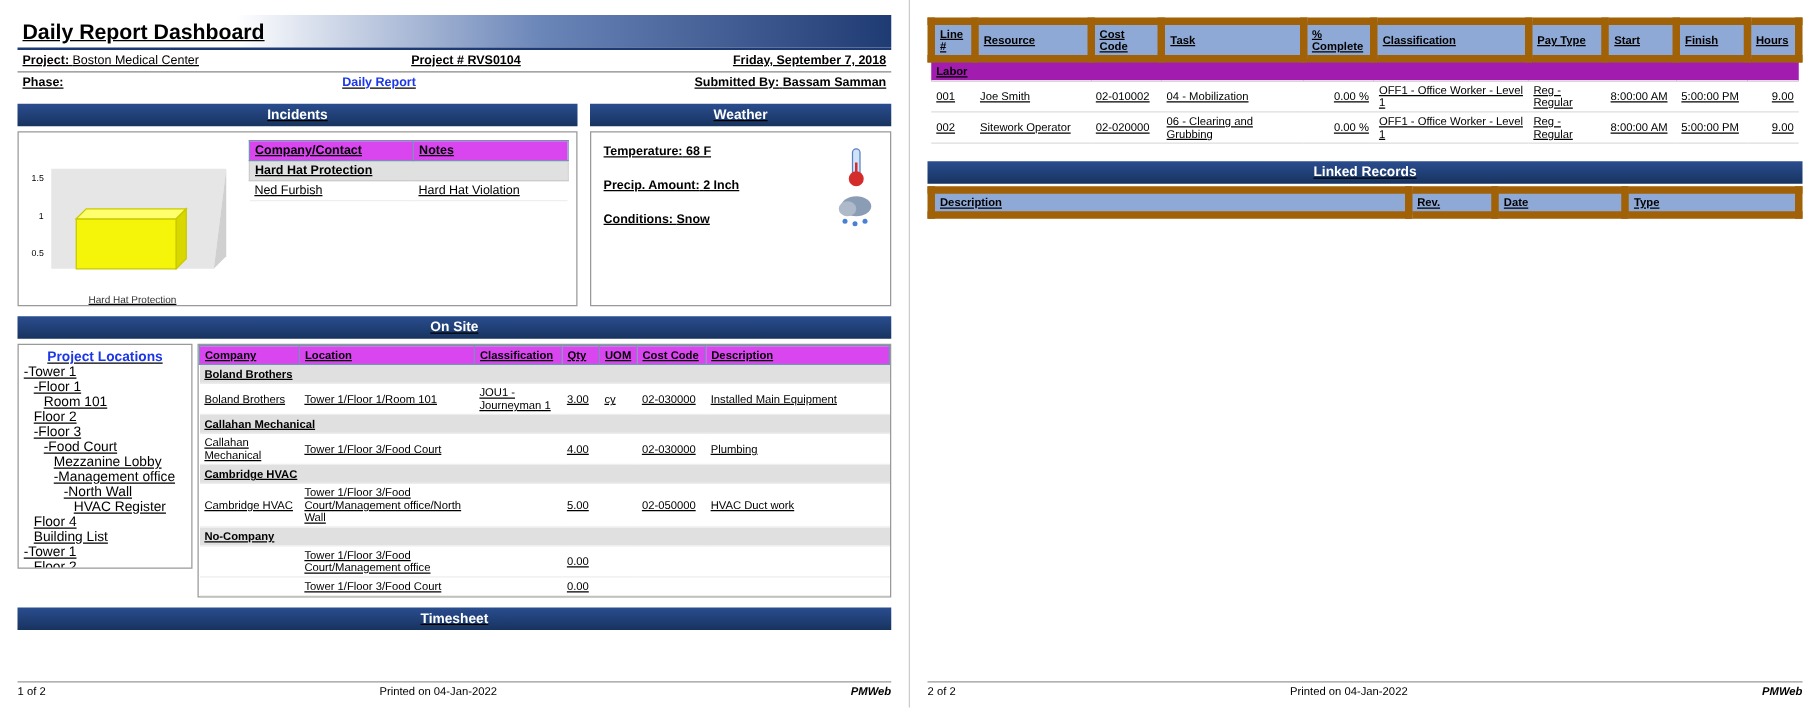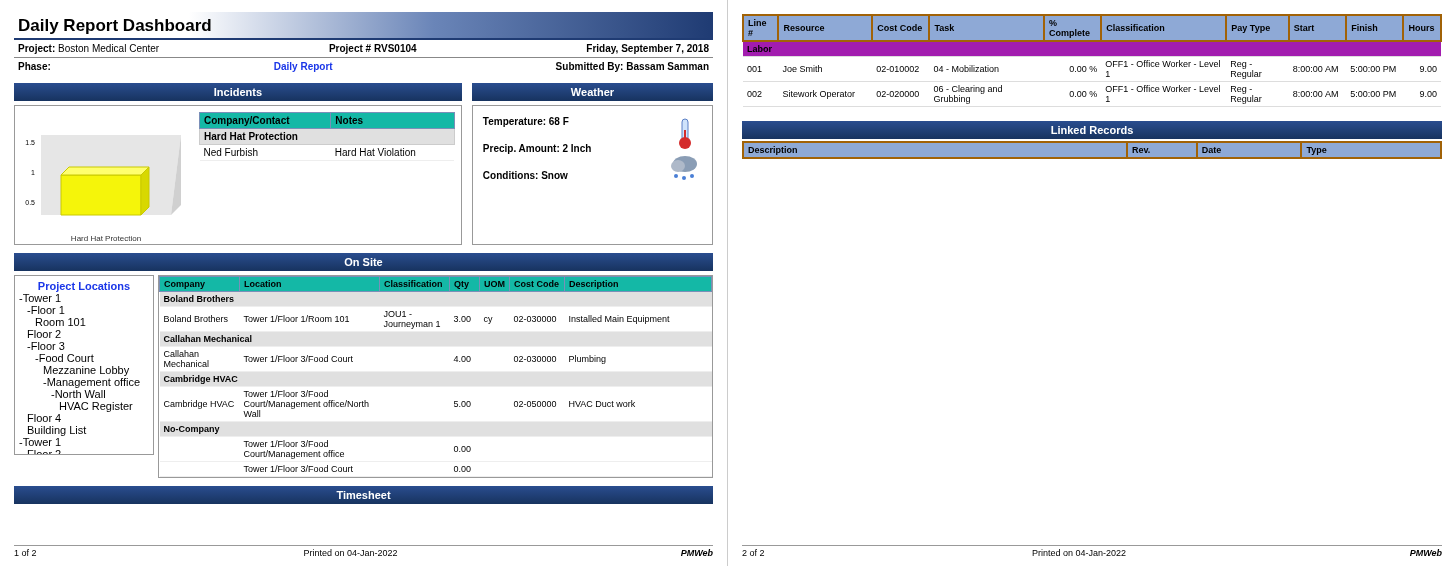--- a/index.html
+++ b/index.html
@@ -13,20 +13,21 @@
   .pages {
     display: flex;
     gap: 0;
   }
   .page {
     width: 728px;
     height: 566px;
     padding: 12px 14px 24px 14px;
     position: relative;
     border-right: 1px solid #ccc;
+    text-decoration: underline;
   }
   .page:last-child { border-right: none; }
 
   
   .title-bar {
     background: linear-gradient(to right, #fff 0%, #fff 25%, #6a85b8 60%, #1f3b73 100%);
     border-bottom: 2px solid #1f3b73;
     padding: 4px 6px 2px 4px;
   }
   .title-bar h1 {
@@ -66,21 +67,21 @@
   }
   .chart-area {
     width: 170px; position: relative;
   }
   .chart-svg { width: 100%; height: 100%; }
   .chart-caption { font-size: 8px; text-align: center; margin-top: -6px; color: #333; }
 
   .inc-table { flex: 1; }
   .tbl { width: 100%; border-collapse: collapse; font-size: 10px; }
   .tbl th {
-    background: #14b8a6; color: #000; text-align: left;
+    background: #d946ef; color: #000; text-align: left;
     padding: 2px 4px; font-weight: bold; border: 1px solid #7a8fb8;
   }
   .tbl .subhead td {
     background: #e0e0e0; font-weight: bold; padding: 2px 4px; border: 1px solid #ccc;
   }
   .tbl td { padding: 2px 4px; border-bottom: 1px solid #eee; }
 
   .weather-body { padding: 10px; height: 140px; position: relative; font-size: 10px; }
   .weather-body p { margin: 0 0 16px 0; }
   .weather-icons { position: absolute; right: 10px; top: 10px; }
@@ -97,21 +98,21 @@
 
   .onsite-table { flex: 1; border: 1px solid #999; }
   .onsite-table .tbl th { font-size: 9px; }
   .onsite-table .tbl td { font-size: 9px; }
   .grp td { background: #e0e0e0; font-weight: bold; }
 
   
   .p2-table { width: 100%; border-collapse: collapse; font-size: 9px; margin-top: 2px; }
   .p2-table th {
     background: #8ea9d6; color: #000; text-align: left;
-    padding: 2px 4px; font-weight: bold; border: 2px solid #a16207;
+    padding: 2px 4px; font-weight: bold; border: 6px solid #a16207;
   }
   .p2-table td { padding: 2px 4px; border-bottom: 1px solid #ddd; }
   .p2-table .grp td { background: #a21caf; font-weight: bold; }
   .right { text-align: right; }
 
   
   .footer {
     position: absolute; bottom: 8px; left: 14px; right: 14px;
     border-top: 1px solid #999;
     display: flex; justify-content: space-between;

